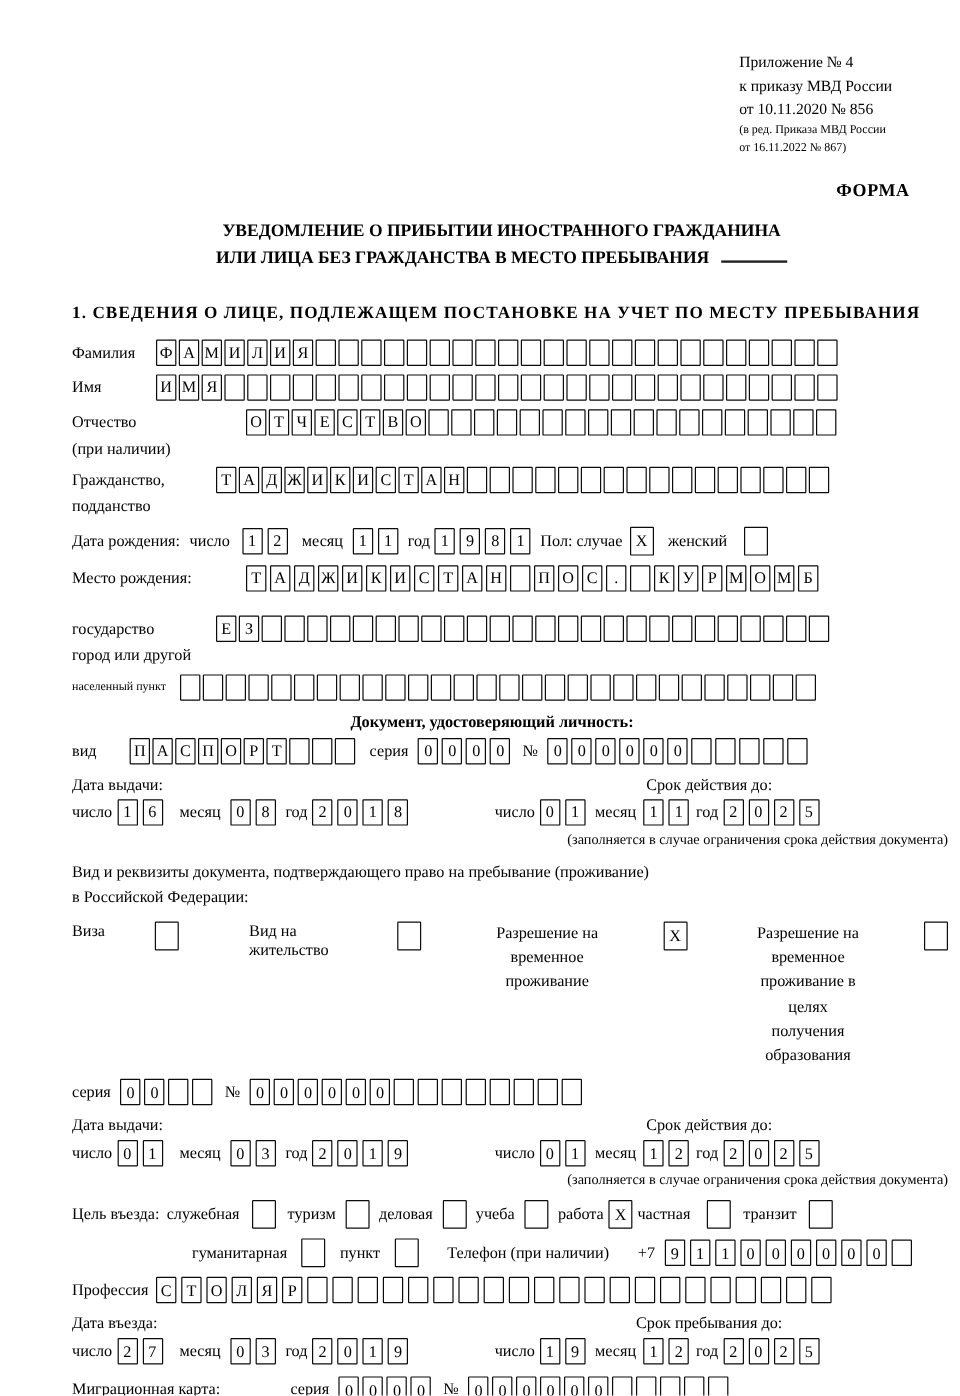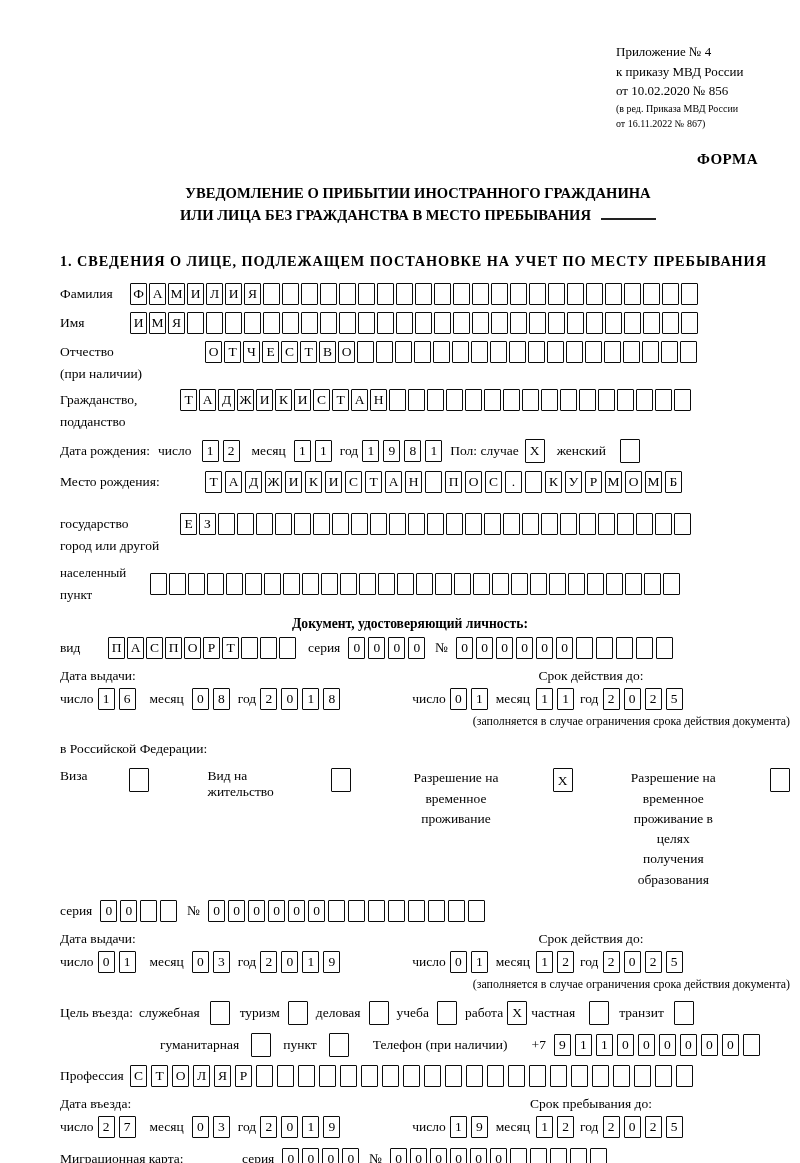--- a/index.html
+++ b/index.html
@@ -58,21 +58,21 @@
   .intro { font-size:13.5px; margin-top:9px; line-height:1.6; }
 </style>
 </head>
 <body>
 
 <div class="page">
 
   <div class="hdr">
     <div>Приложение № 4</div>
     <div>к приказу МВД России</div>
-    <div>от 10.02.2020 № 856</div>
+    <div>от 10.11.2020 № 856</div>
     <div class="small">(в ред. Приказа МВД России</div>
     <div class="small">от 16.11.2022 № 867)</div>
   </div>
 
   <div class="forma">ФОРМА</div>
 
   <div class="title">
     <div>УВЕДОМЛЕНИЕ О ПРИБЫТИИ ИНОСТРАННОГО ГРАЖДАНИНА</div>
     <div><span>ИЛИ ЛИЦА БЕЗ ГРАЖДАНСТВА В МЕСТО ПРЕБЫВАНИЯ</span><span class="blank"></span></div>
   </div>
@@ -309,21 +309,21 @@
         <span class="cell"></span>
         <span class="cell"></span>
         <span class="cell"></span>
         <span class="cell"></span>
         <span class="cell"></span>
         <span class="cell"></span>
         <span class="cell"></span>
       </span>
   </div>
   <div class="row" style="margin-top:5px">
-    <span class="lbl" style="width:90px; font-size:13px">населенный пункт</span>
+    <span class="lbl" style="width:90px; font-size:10px">населенный пункт</span>
     <span class="boxes">
         <span class="cell"></span>
         <span class="cell"></span>
         <span class="cell"></span>
         <span class="cell"></span>
         <span class="cell"></span>
         <span class="cell"></span>
         <span class="cell"></span>
         <span class="cell"></span>
         <span class="cell"></span>
@@ -428,20 +428,21 @@
           <span class="cell">2</span>
           <span class="cell">0</span>
           <span class="cell">2</span>
           <span class="cell">5</span>
         </span>
     </span>
   </div>
   <div class="note-right">(заполняется в случае ограничения срока действия документа)</div>
 
   <div class="intro">
+    <div>Вид и реквизиты документа, подтверждающего право на пребывание (проживание)</div>
     <div>в Российской Федерации:</div>
   </div>
 
   <div class="opts">
     <span>Виза</span>
     <span class="boxes ml6">
         <span class="cell cb"></span>
       </span>
     <span class="ml24">Вид на жительство</span>
     <span class="boxes ml16">

